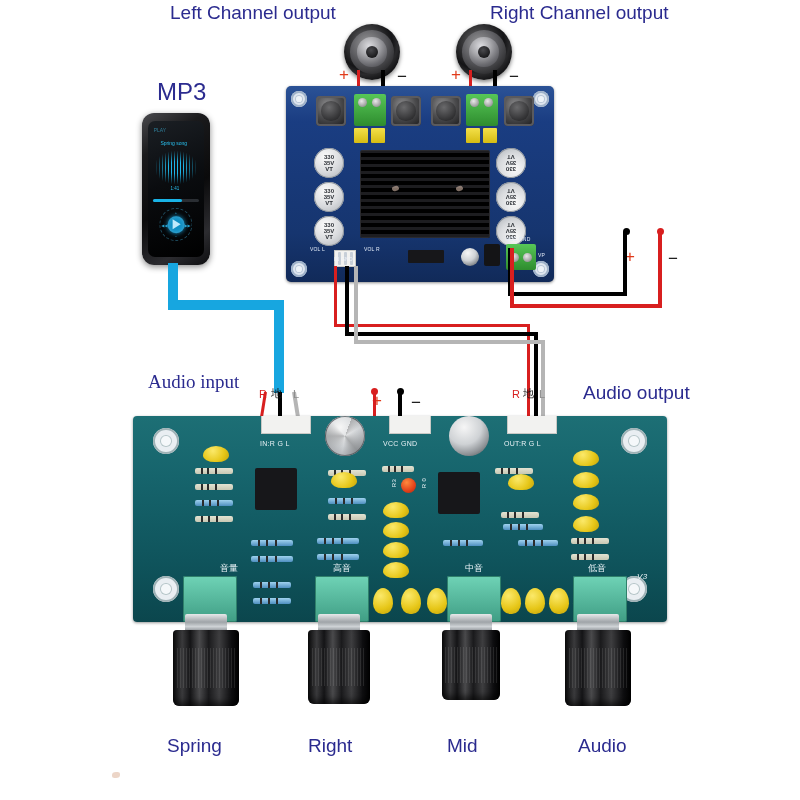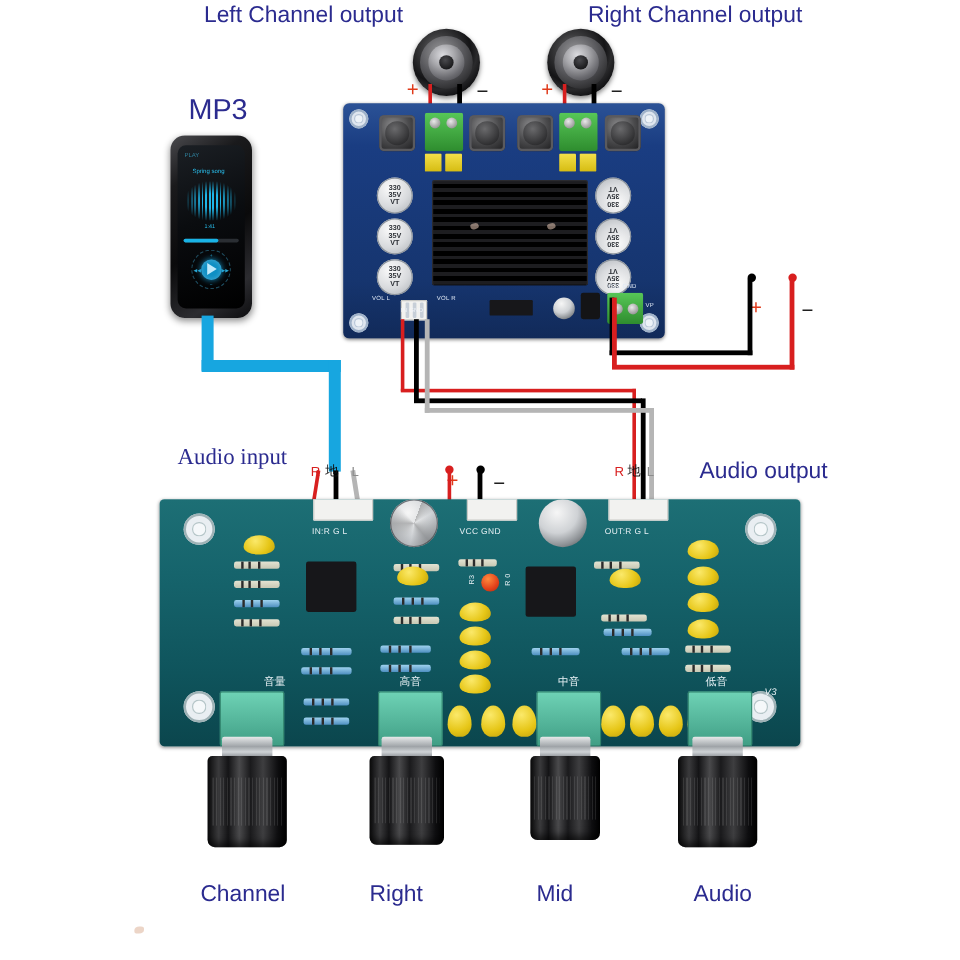--- a/index.html
+++ b/index.html
@@ -458,19 +458,19 @@
   </div>
   <div class="knob" style="left:435px;top:614px;width:72px;height:100px;">
     <div class="nut" style="top:0;width:42px;height:18px;"></div>
     <div class="body" style="top:16px;width:58px;height:70px;"></div>
   </div>
   <div class="knob" style="left:562px;top:614px;width:72px;height:100px;">
     <div class="nut" style="top:0;width:42px;height:18px;"></div>
     <div class="body" style="top:16px;width:66px;height:76px;"></div>
   </div>
 
-  <div class="lbl lbl-big" style="left:167px;top:736px;">Channel</div>
+  <div class="lbl lbl-big" style="left:167px;top:736px;">Spring</div>
   <div class="lbl lbl-big" style="left:308px;top:736px;">Right</div>
   <div class="lbl lbl-big" style="left:447px;top:736px;">Mid</div>
   <div class="lbl lbl-big" style="left:578px;top:736px;">Audio</div>
 
   <div style="position:absolute;left:112px;top:772px;width:8px;height:6px;background:#e0b9a2;opacity:.6;border-radius:50% 30% 50% 30%;"></div>
 </div>
 
 </body></html>

